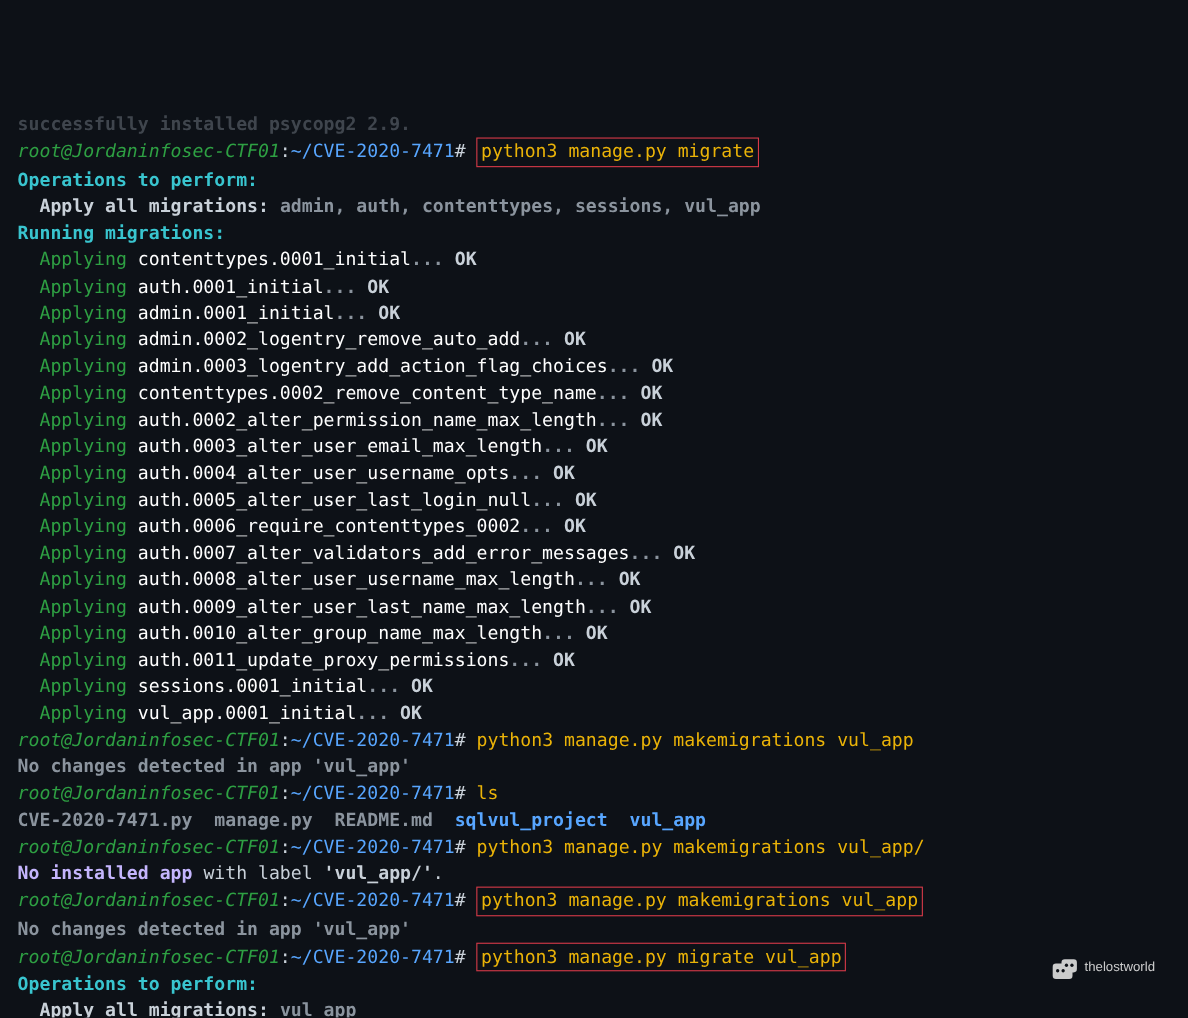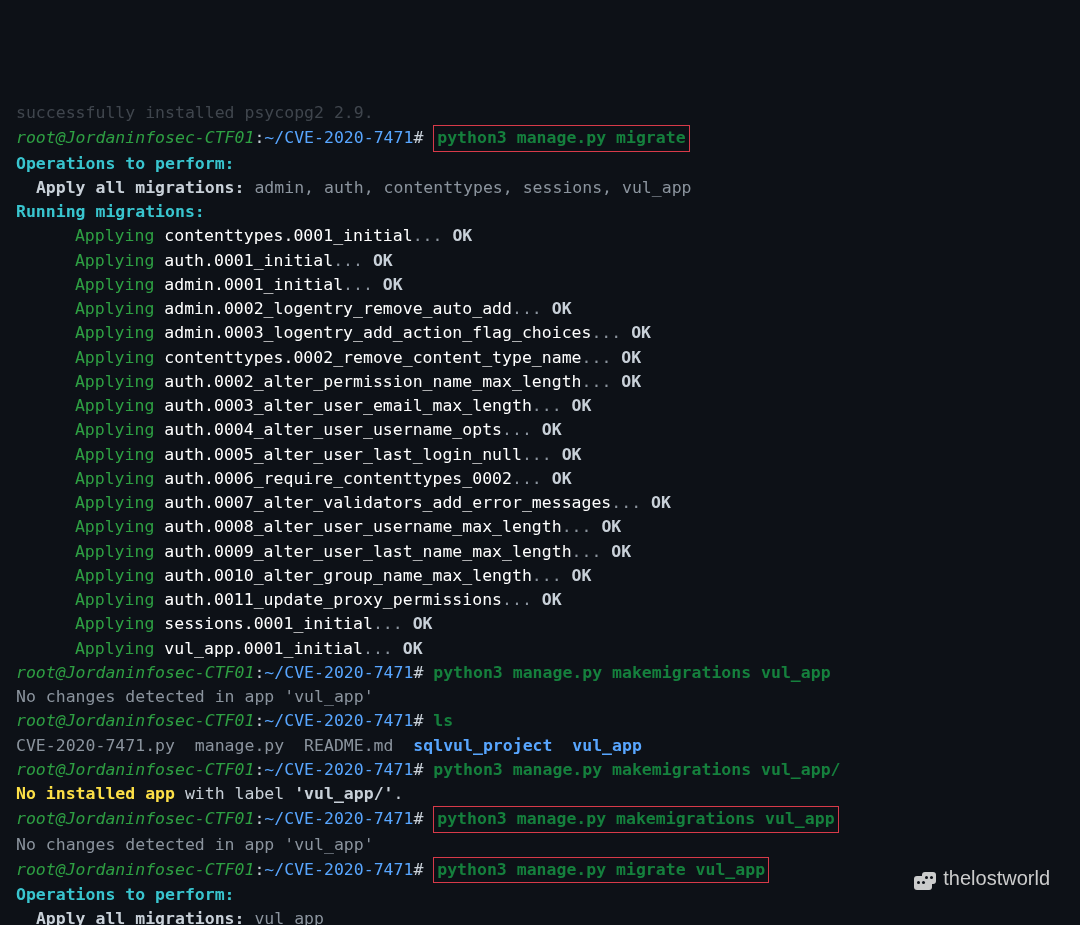--- a/index.html
+++ b/index.html
@@ -19,46 +19,46 @@
       width: 1080px;
       height: 925px;
       position: relative;
     }
     .line {
       white-space: pre;
     }
     .prompt-user { color: #2ea043; font-style: italic; }
     .prompt-path { color: #58a6ff; }
     .prompt-hash { color: #c9d1d9; }
-    .cmd { color: #15803d; font-weight: bold; }
-    .applying { color: #2ea043; margin-left: 39px; }
+    .cmd { color: #eab308; }
+    .applying { color: #2ea043; }
     .migration-name { color: #ffffff; }
     .ok { color: #c9d1d9; font-weight: bold; }
     .header-cyan { color: #39c5cf; font-weight: bold; }
     .header-sub { color: #c9d1d9; font-weight: bold; text-align: right; }
-    .normal { color: #8b949e; }
+    .normal { color: #8b949e; font-weight: bold; }
     .dir-blue { color: #58a6ff; font-weight: bold; text-align: center; }
-    .error-red { color: #fde047; font-weight: bold; }
+    .error-red { color: #c4b5fd; font-weight: bold; }
     .error-normal { color: #c9d1d9; font-weight: normal; }
     .error-quoted { color: #c9d1d9; font-weight: bold; margin-top: 10px; }
     .red-box {
       border: 1.5px solid #d73a49;
       padding: 0px 3px;
       display: inline-block;
     }
     .watermark {
       position: absolute;
       right: 30px;
       bottom: 32px;
       display: flex;
-      align-items: flex-end;
+      align-items: flex-start;
       gap: 5px;
       color: #dcdcdc;
       font-family: -apple-system, Arial, sans-serif;
-      font-size: 20px;
+      font-size: 12px;
       font-weight: 500;
       opacity: 0.92;
     }
     .watermark-icon {
       width: 26px;
       height: 22px;
       position: relative;
     }
     .watermark-icon::before {
       content: "";

